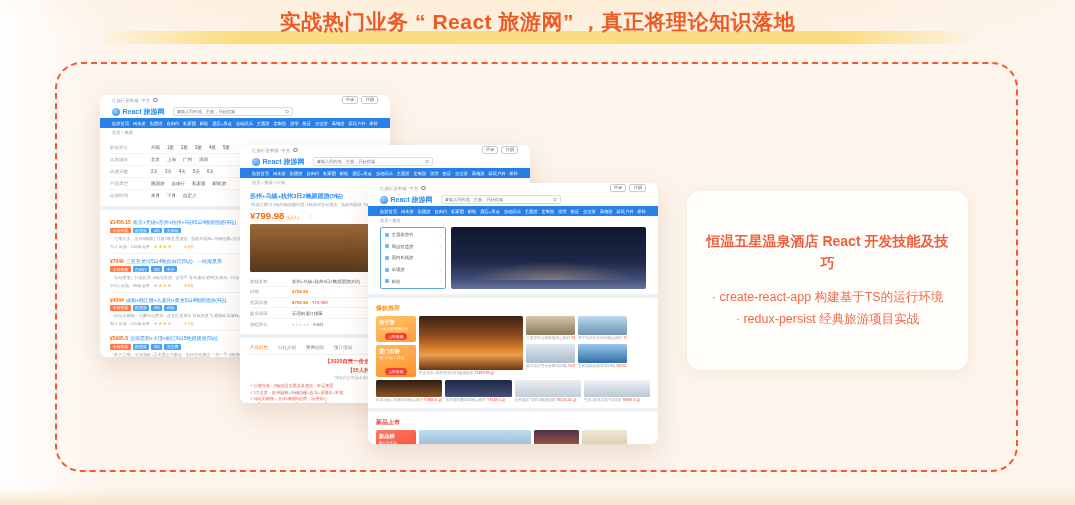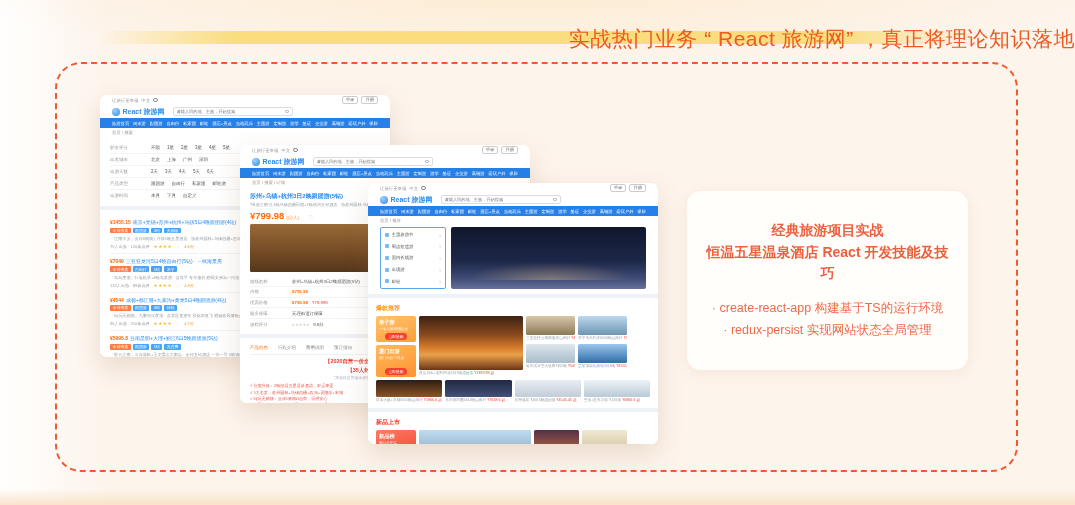--- a/index.html
+++ b/index.html
@@ -5,22 +5,22 @@
   html,body{margin:0;padding:0;background:#fff;font-family:"Liberation Sans","DejaVu Sans",sans-serif;}
   *{box-sizing:border-box;}
   .canvas{position:relative;width:1075px;height:505px;overflow:hidden;
     background:linear-gradient(90deg,#fffefd 0px,#fdf4ec 110px,#fdf4ec 100%);}
   .top-tint{position:absolute;top:0;left:0;right:0;height:60px;
     background:radial-gradient(ellipse at 50% -10%,#fcecd2 0%,rgba(252,236,210,0) 75%);}
   .bottom-band{position:absolute;left:0;right:0;bottom:0;height:16px;
     background:linear-gradient(180deg,rgba(250,227,203,0),#f9e3c9);}
   .hl-band{position:absolute;top:31px;left:9%;width:82%;height:13px;border-radius:2px;
     background:linear-gradient(90deg,rgba(250,221,126,0),#fadd7e 16%,#fadd7e 84%,rgba(250,221,126,0));}
-  .headline{position:absolute;top:25px;left:0;width:100%;text-align:right;z-index:2;
-    font-size:21px;font-weight:normal;color:#ee5a21;letter-spacing:.5px;}
+  .headline{position:absolute;top:8px;left:0;width:100%;text-align:center;z-index:2;
+    font-size:21px;font-weight:bold;color:#ee5a21;letter-spacing:.5px;}
   .panel{position:absolute;left:55px;top:62px;width:963px;height:410px;
     border:2px dashed #f25a2e;border-radius:26px;}
 
   
   .fcard{position:absolute;left:687px;top:191px;width:281px;height:179px;background:#fffefb;
     border-radius:14px;box-shadow:0 3px 14px rgba(200,140,90,.12);padding:16px 14px;
     display:flex;flex-direction:column;justify-content:center;text-align:center;}
   .fcard .fh{font-size:14px;font-weight:bold;color:#ee5f3d;line-height:1.55;}
   .fcard .fbullets{margin-top:13px;font-size:12.5px;color:#ef6a4a;line-height:1.72;}
 
@@ -567,20 +567,19 @@
         </div>
         <div class="fcell cell">
           <div class="ph ph-mosque"></div>
 
         </div>
       </div>
     </div>
   </div>
 
   <div class="fcard">
-    <div class="fh">经典旅游项目实战</div>
     <div class="fh">恒温五星温泉酒店 React 开发技能及技巧</div>
     <div class="fbullets">
         <div>· create-react-app 构建基于TS的运行环境</div>
-        <div>· redux-persist 实现网站状态全局管理</div>
+        <div>· redux-persist 经典旅游项目实战</div>
       </div>
   </div>
 </div>
 
 </body></html>

